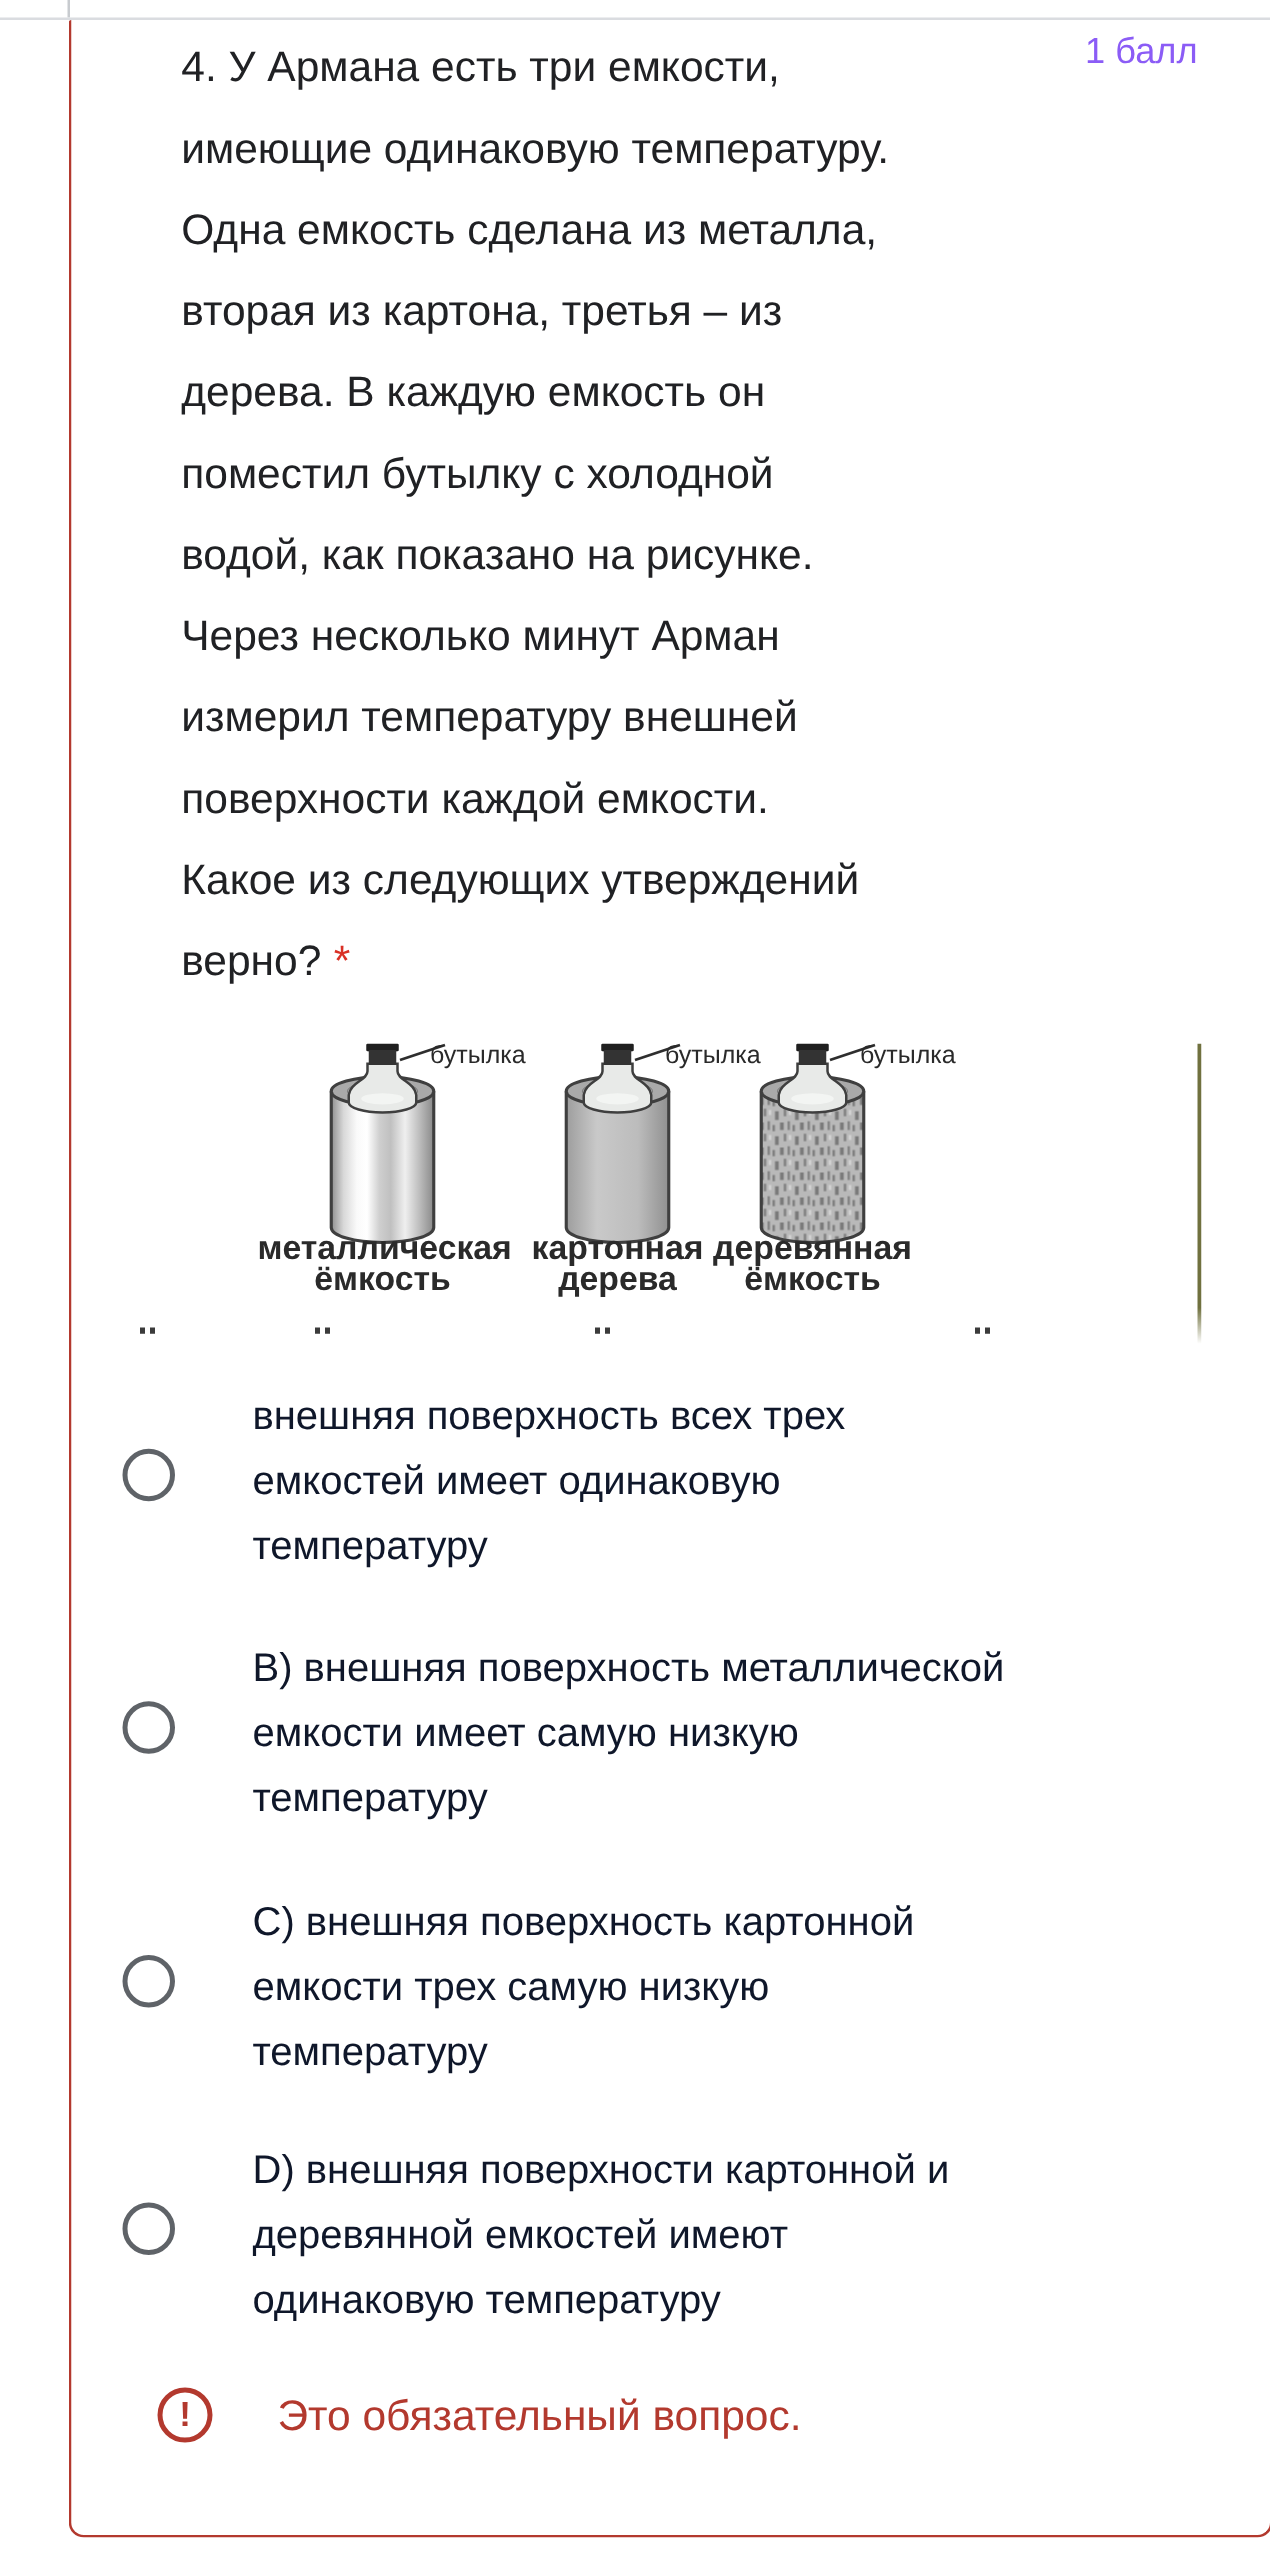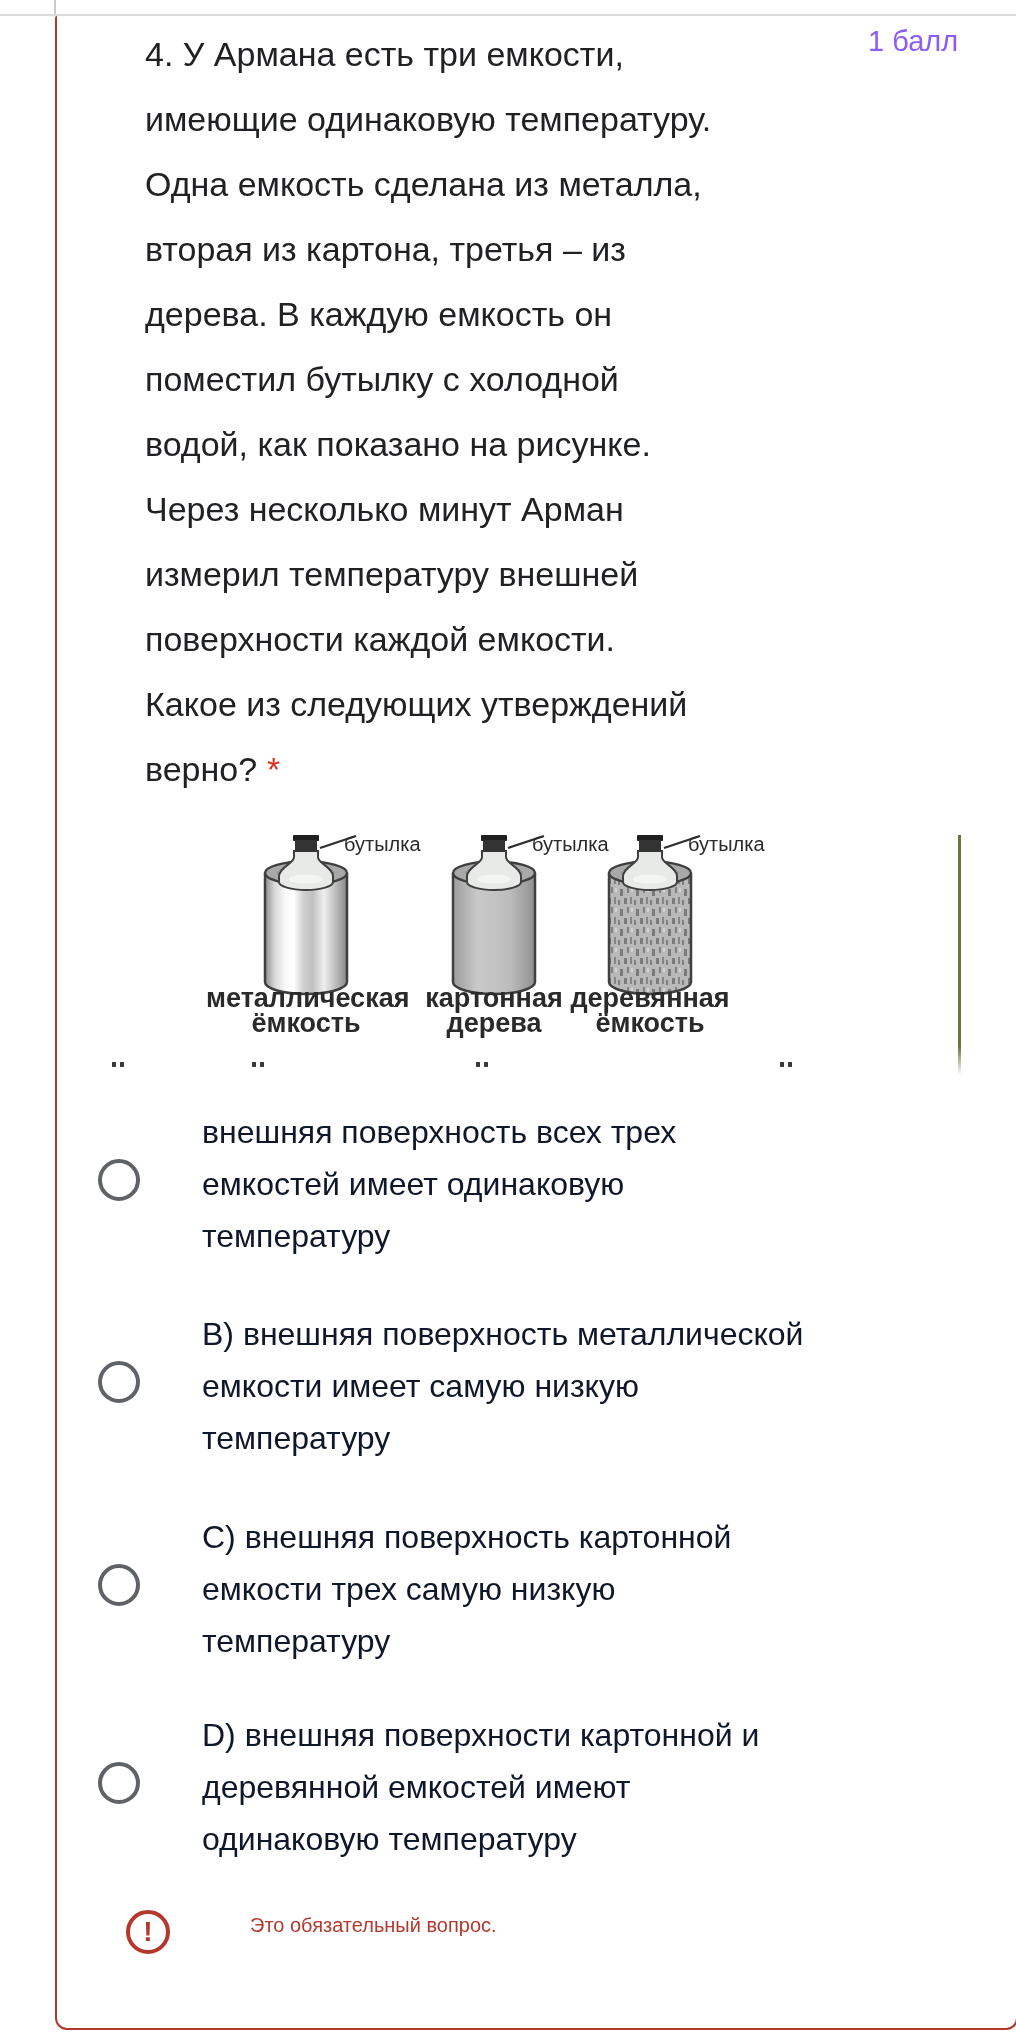--- a/index.html
+++ b/index.html
@@ -48,21 +48,21 @@
   .opt-a { top:1106px; } .opt-a .radio { top:53px; }
   .opt-b { top:1308px; } .opt-b .radio { top:53px; }
   .opt-c { top:1511px; } .opt-c .radio { top:53px; }
   .opt-d { top:1709px; } .opt-d .radio { top:53px; }
   .option-row { height:160px; }
 
   
   .error-icon { position:absolute; left:126px; top:1910px; width:44px; height:44px;
                 border:4px solid #b3392e; border-radius:50%; text-align:center; }
   .error-icon span { display:block; font-size:28px; line-height:36px; font-weight:700; color:#b3392e; }
-  .error-text { position:absolute; left:222px; top:1914px; font-size:20px; color:#b3392e;margin-left:28px; }
+  .error-text { position:absolute; left:222px; top:1914px; font-size:34px; color:#b3392e; }
 </style>
 </head>
 <body>
 
 <div class="page">
 
   <div class="prev-card-border-stub"></div>
   <div class="top-divider"></div>
 
   <div class="question-card"></div>

